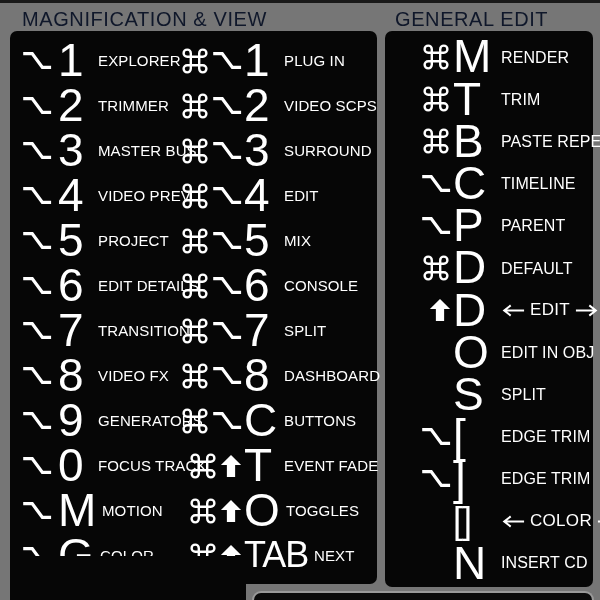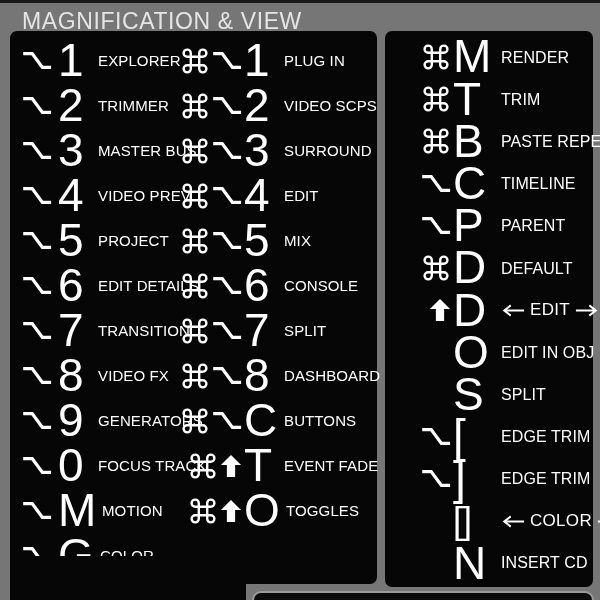--- a/index.html
+++ b/index.html
@@ -1,20 +1,20 @@
 <!DOCTYPE html>
 <html><head>
 <meta charset="utf-8">
 <style>
   html,body{margin:0;padding:0}
   body{width:600px;height:600px;overflow:hidden;background:#767676;
        font-family:"Liberation Sans",sans-serif;position:relative;color:#fff}
   .canvas{position:absolute;inset:0}
   .top-strip{position:absolute;left:0;top:0;width:600px;height:3px;background:#191919}
-  .hdr{position:absolute;top:8px;color:#e5e5e5;font-size:23px;letter-spacing:.6px;white-space:nowrap}
+  .hdr{position:absolute;top:8px;color:#0f172a;font-size:20px;letter-spacing:.6px;white-space:nowrap}
   .hdr-left{left:22px}
   .hdr-right{left:395px}
   .panel{position:absolute;background:#060606;border-radius:7px}
   .panel-left{left:10px;top:31px;width:367px;height:553px}
   .panel-ext{position:absolute;left:10px;top:556px;width:236px;height:44px;background:#060606}
   .panel-right{left:385px;top:31px;width:208px;height:556px}
   .sliver{position:absolute;left:252px;top:591px;width:338px;height:9px;background:#0a0a0a;
           border:2px solid #9a9a9a;border-bottom:none;border-radius:9px 9px 0 0}
   .col{position:absolute;display:flex;flex-direction:column}
   .col-a{left:8px;top:7px;width:174px}
@@ -42,20 +42,21 @@
   .ic-option svg{width:30px;height:21px}
   .ic-shift svg{width:22px;height:24px}
   .ic-left_arrow svg,.ic-right_arrow svg{width:24px;height:13px}
 </style>
 </head>
 <body>
 
 <div class="canvas">
   <div class="top-strip"></div>
   <div class="hdr hdr-left">MAGNIFICATION &amp; VIEW</div>
+  <div class="hdr hdr-right">GENERAL EDIT</div>
 
   <div class="panel panel-left">
     <div class="col col-a" id="col-a">
         <div class="row">
           <span class="mods">
             <span class="ic ic-option">
               <svg viewBox="0 0 100 70" fill="none" stroke="#fff" stroke-width="11">
                 <path d="M4 12 H34 L68 58 H97"></path>
               </svg>
             </span>
@@ -361,20 +362,36 @@
               </svg>
             </span>
             <span class="ic ic-shift">
               <svg viewBox="0 0 24 26" fill="#fff">
                 <path d="M12 1 L23 12 H16.5 V25 H7.5 V12 H1 Z"></path>
               </svg>
             </span>
           </span>
           <span class="key">O</span>
           <span class="lbl">TOGGLES</span>
+        </div>
+        <div class="row">
+          <span class="mods">
+            <span class="ic ic-command">
+              <svg viewBox="0 0 100 100" fill="none" stroke="#fff" stroke-width="8">
+                <path d="M36 36 h28 v28 h-28 z M36 36 v-12 a12 12 0 1 0 -12 12 h12 M64 36 v-12 a12 12 0 1 1 12 12 h-12 M36 64 v12 a12 12 0 1 1 -12 -12 h12 M64 64 v12 a12 12 0 1 0 12 -12 h-12"></path>
+              </svg>
+            </span>
+            <span class="ic ic-shift">
+              <svg viewBox="0 0 24 26" fill="#fff">
+                <path d="M12 1 L23 12 H16.5 V25 H7.5 V12 H1 Z"></path>
+              </svg>
+            </span>
+          </span>
+          <span class="key key-sm">TAB</span>
+          <span class="lbl">NEXT</span>
         </div>
       </div>
   </div>
   <div class="panel-ext"></div>
 
   <div class="panel panel-right">
     <div class="col col-r" id="col-r">
         <div class="row">
           <span class="mods">
             <span class="ic ic-command">

